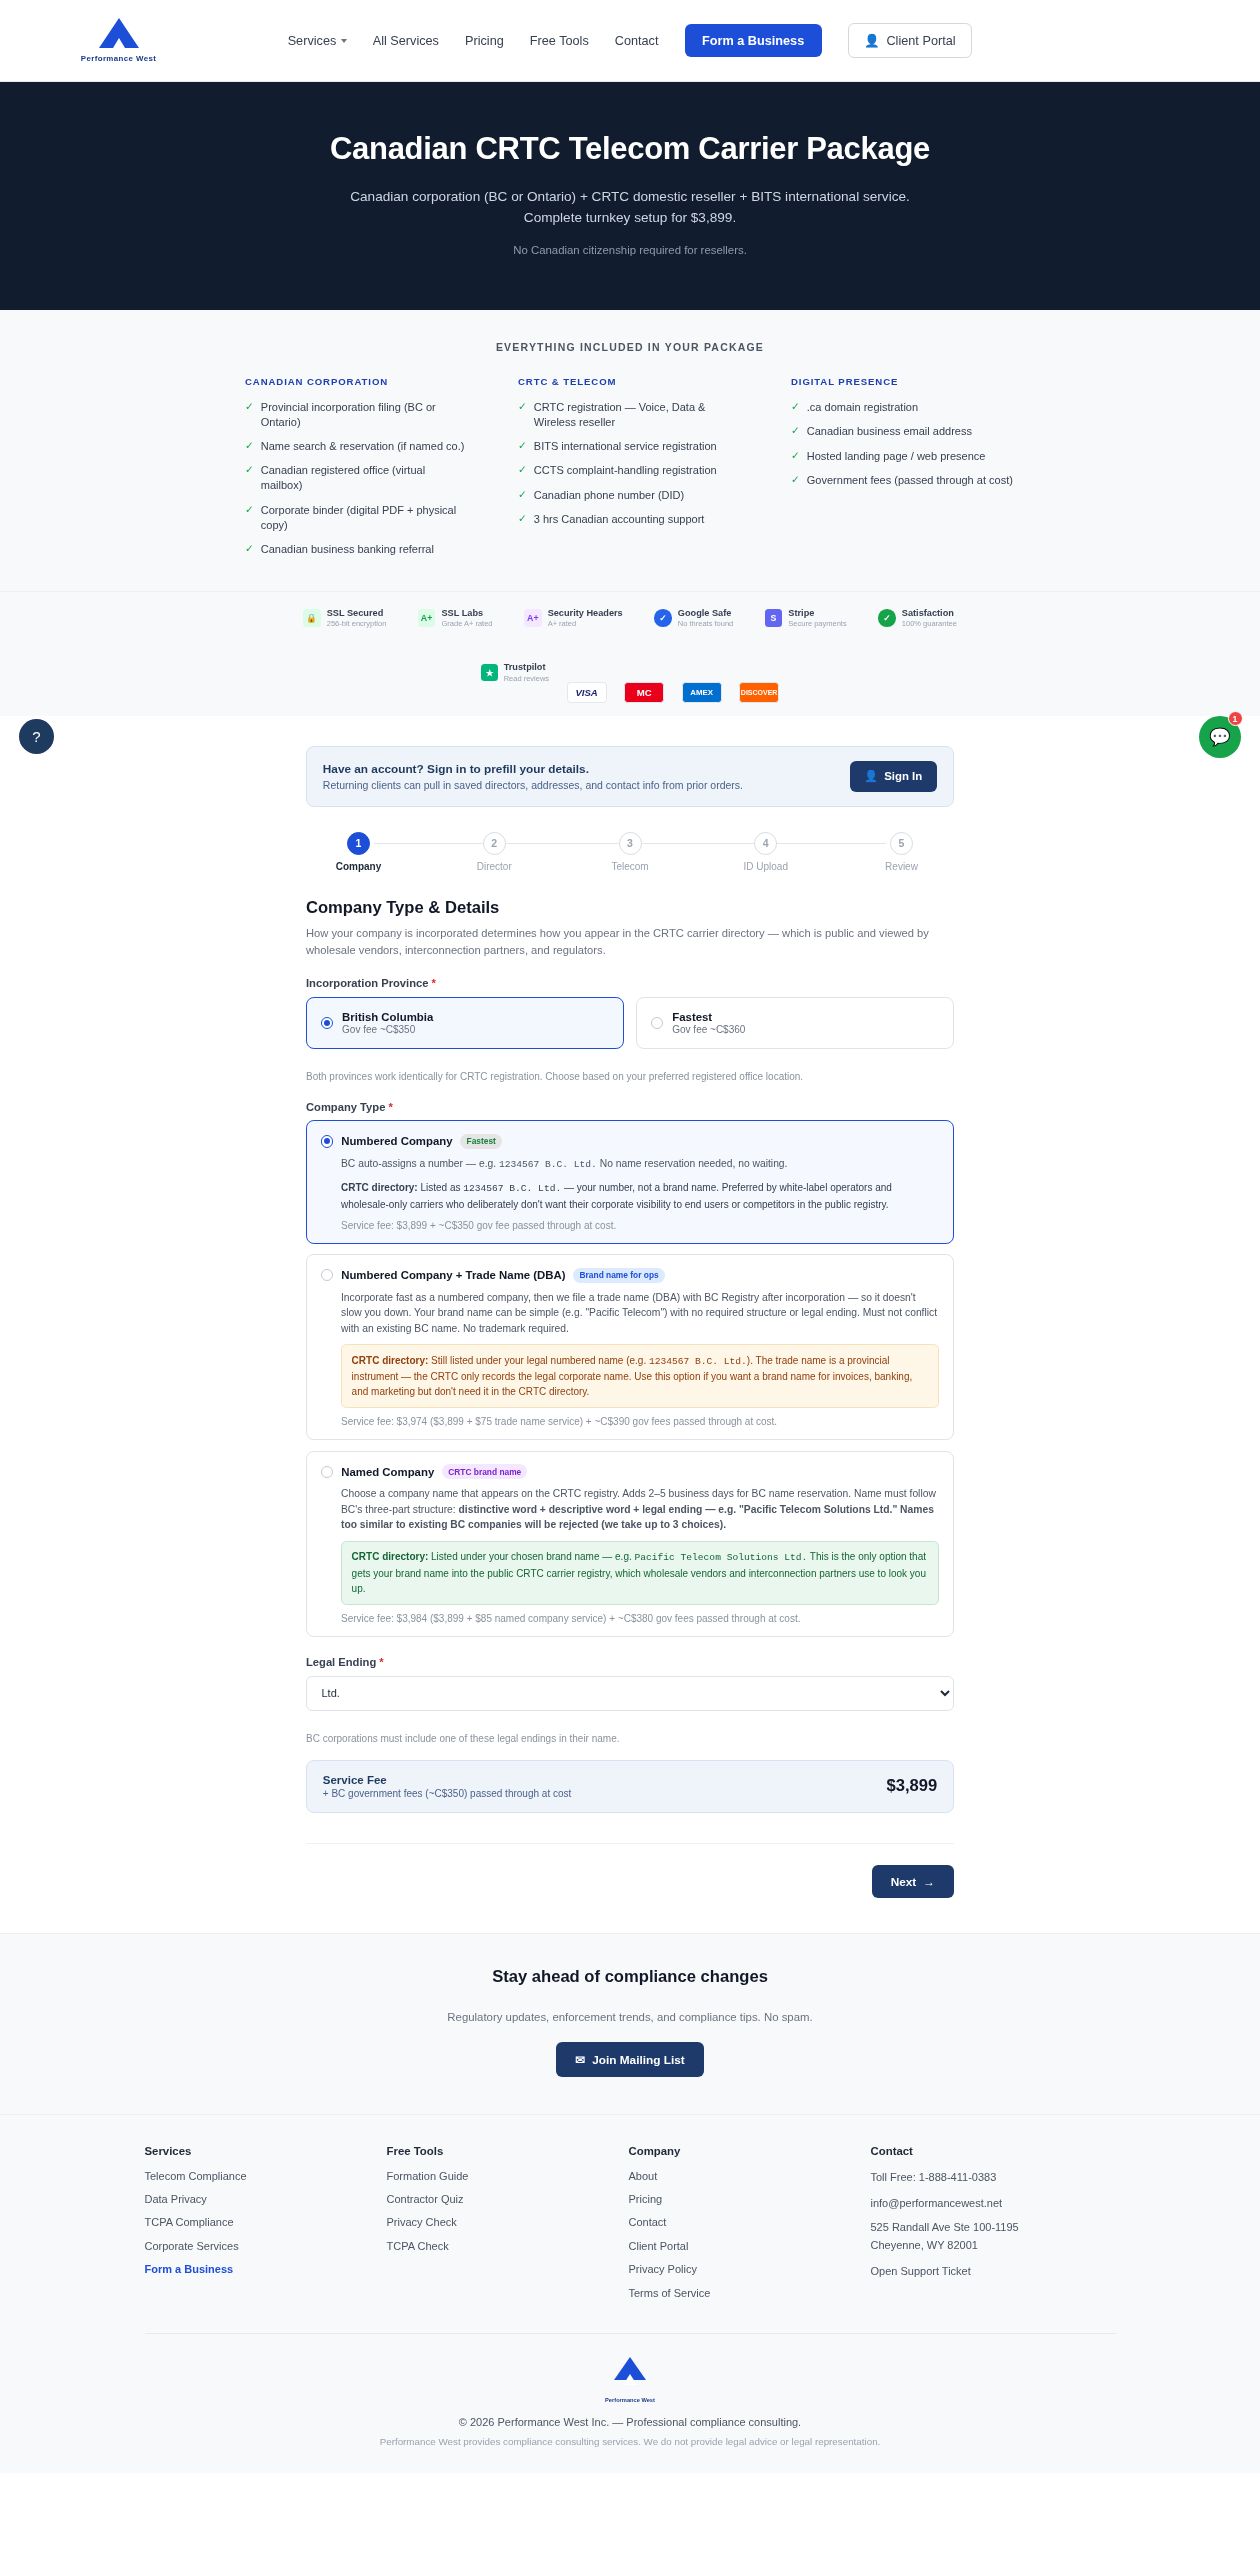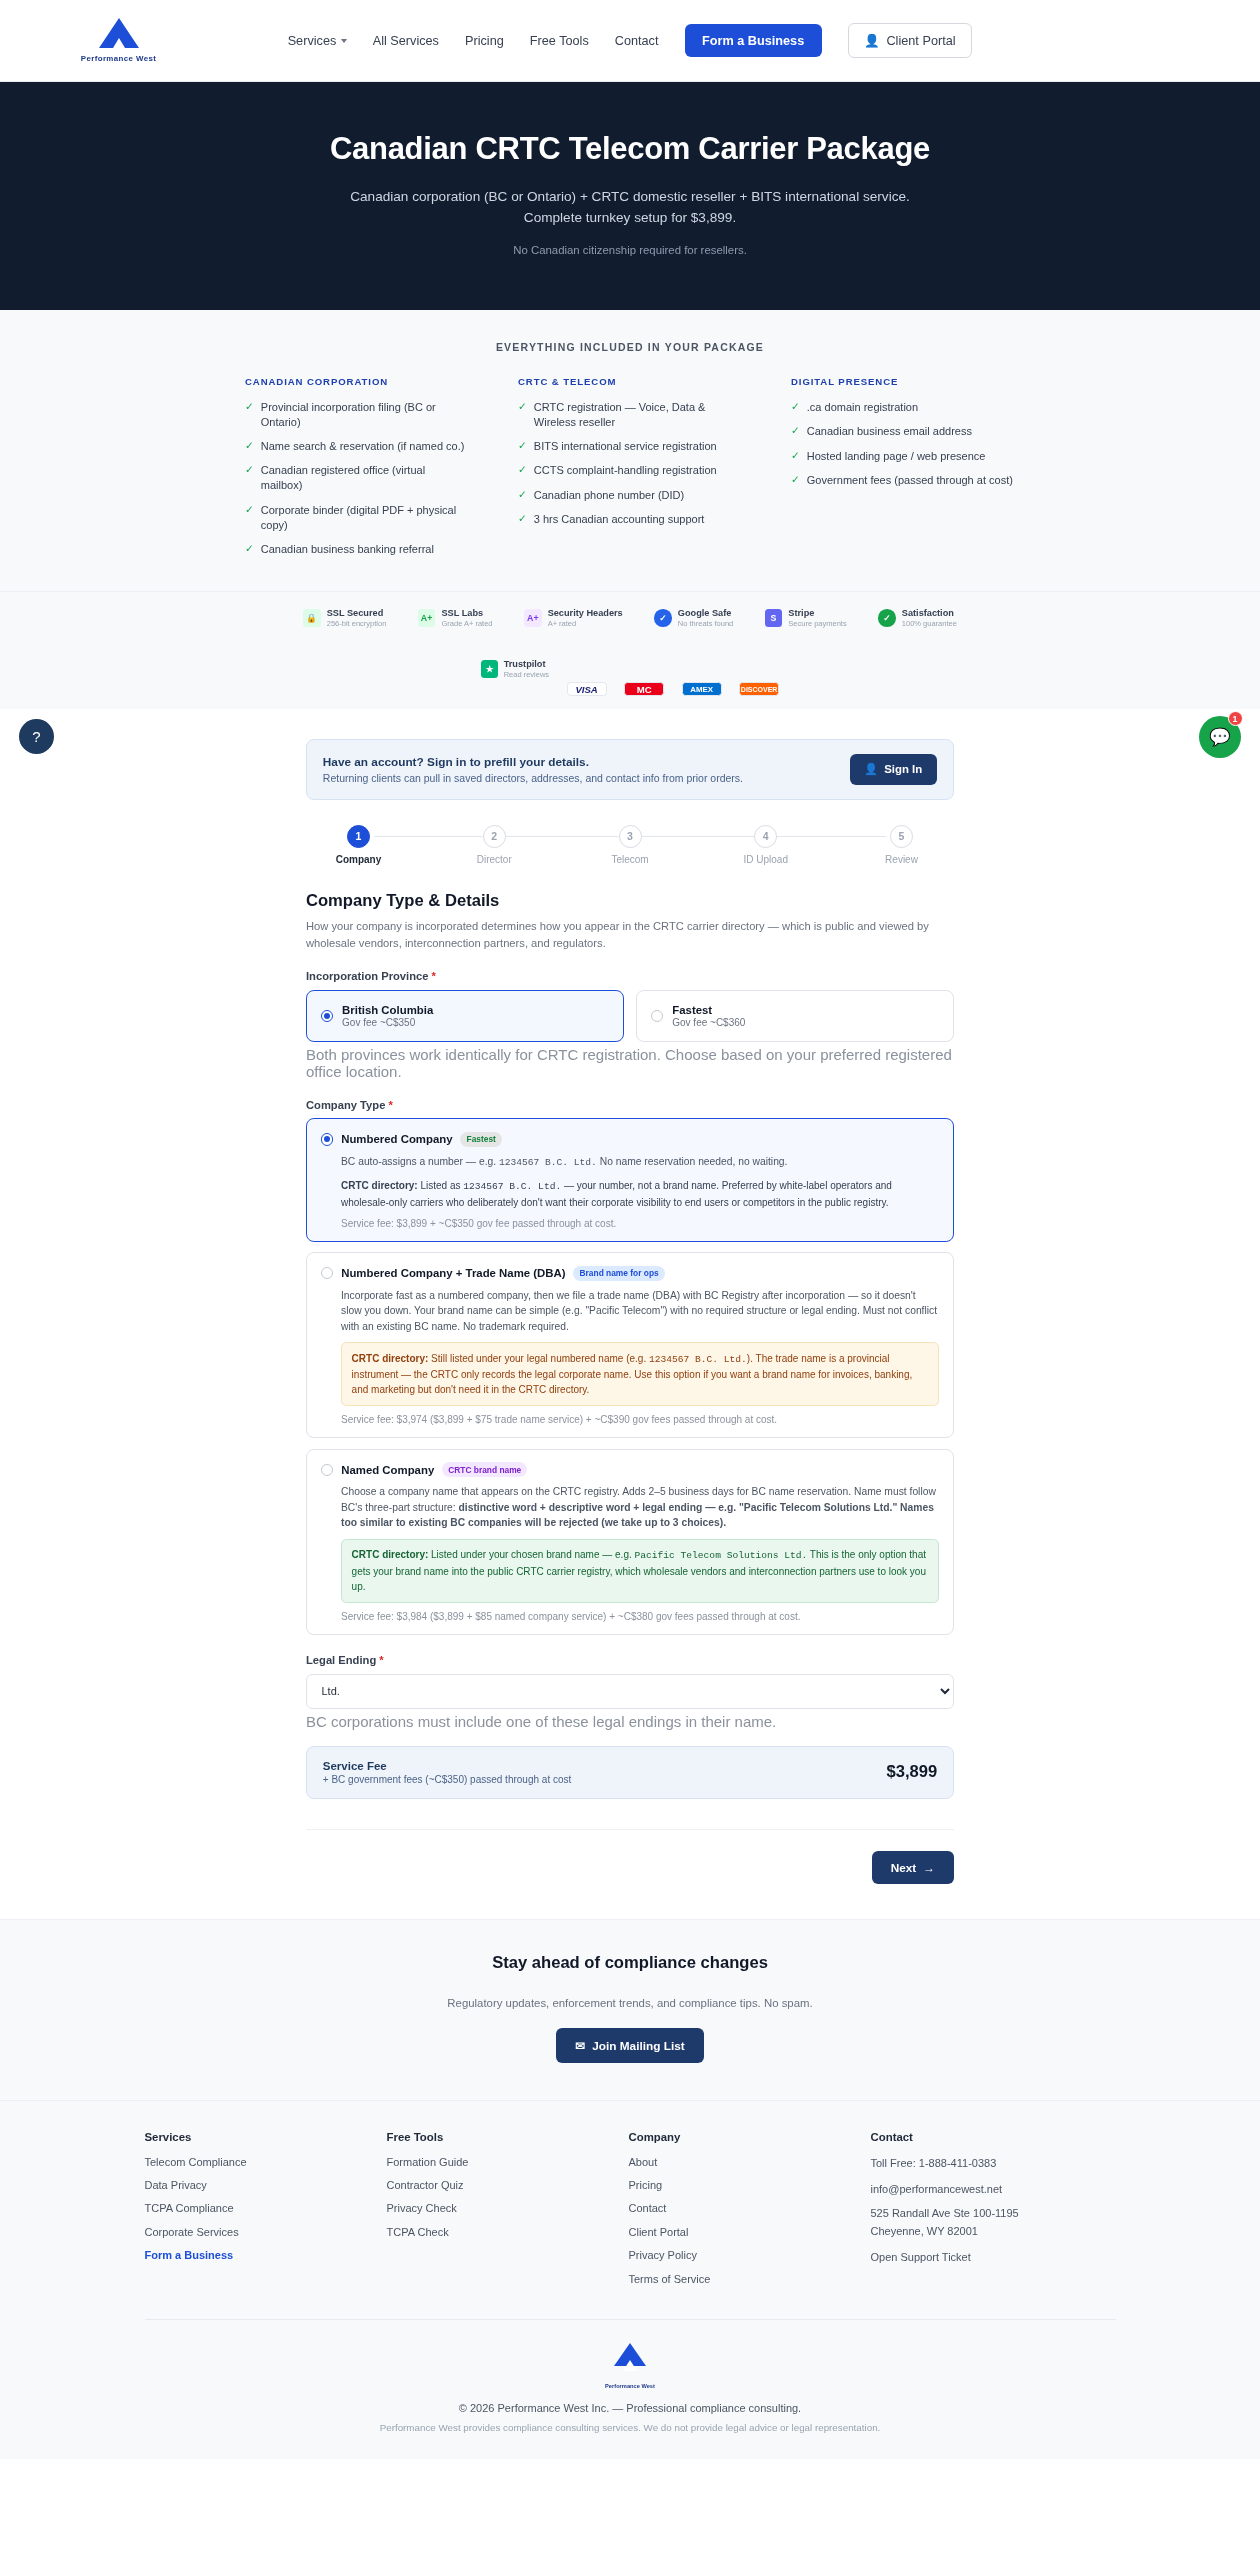--- a/index.html
+++ b/index.html
@@ -66,21 +66,21 @@
   .badges { display: flex; justify-content: center; gap: 31.5px; align-items: center; }
   .badge { display: flex; align-items: center; gap: 6.1px; }
   .badge-ic {
     width: 17.5px; height: 17.5px; border-radius: 3.5px; display: flex; align-items: center;
     justify-content: center; font-size: 8.8px; font-weight: 700; color: #fff;
   }
   .badge-t { font-size: 9.2px; font-weight: 700; color: #374151; line-height: 1.25; }
   .badge-s { font-size: 7.5px; color: #9aa3b0; }
   .pay-row { display: flex; justify-content: center; align-items: center; gap: 17.5px; margin-top: 14px; }
   .card-logo {
-    height: 14px; min-width: 40px; border-radius: 3.5px; background: #fff; border: 0.9px solid #e4e7ec;
+    height: 21px; min-width: 40px; border-radius: 3.5px; background: #fff; border: 0.9px solid #e4e7ec;
     display: flex; align-items: center; justify-content: center; font-size: 9.6px; font-weight: 700; margin-top: 40px;
   }
   .trustpilot { display: flex; align-items: center; gap: 5.3px; }
 
   
   .fab-left {
     position: absolute; left: 19px; top: 719px; width: 35px; height: 35px; border-radius: 50%;
     background: #1e3a5f; color: #fff; display: flex; align-items: center; justify-content: center;
     font-size: 15px; cursor: pointer;
   }
@@ -136,21 +136,21 @@
   }
   .prov-card.selected { border-color: #1d4ed8; background: #f3f7fe; }
   .radio {
     width: 12.3px; height: 12.3px; border-radius: 50%; border: 1.3px solid #c4c9d2; flex: none;
     display: flex; align-items: center; justify-content: center; background: #fff;
   }
   .radio.on { border-color: #1d4ed8; }
   .radio.on::after { content: ""; width: 6.1px; height: 6.1px; border-radius: 50%; background: #1d4ed8; }
   .prov-name { font-size: 11.4px; font-weight: 700; color: #111827; }
   .prov-fee { font-size: 10px; color: #6b7280; margin-top: 1.8px; }
-  .helper { font-size: 15px; color: #8a929d; margin-top: 4px; }
+  .helper { font-size: 10px; color: #8a929d; margin-top: 22px; }
 
   .ctype-card {
     border: 1.3px solid #dfe3e9; border-radius: 7.9px; padding: 12.3px 14px; margin-bottom: 10.5px; background: #fff; cursor: pointer;
   }
   .ctype-card.selected { border-color: #1d4ed8; background: #f5f8fe; }
   .ctype-head { display: flex; align-items: center; gap: 7.9px; }
   .ctype-name { font-size: 11.4px; font-weight: 700; color: #111827; }
   .pill { font-size: 8.4px; font-weight: 700; padding: 2.6px 6.1px; border-radius: 8.8px; }
   .pill-green { background: #e5e5e5; color: #15803d; }
   .pill-blue { background: #dbeafe; color: #1d4ed8; }

